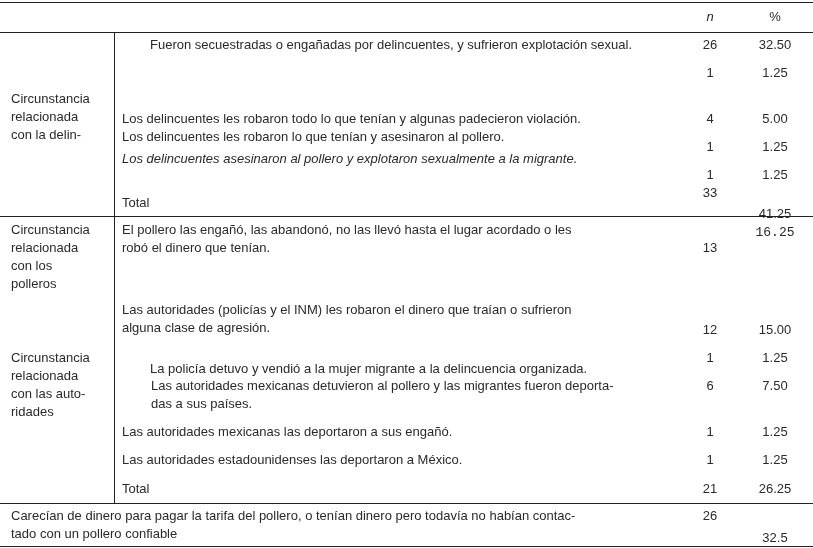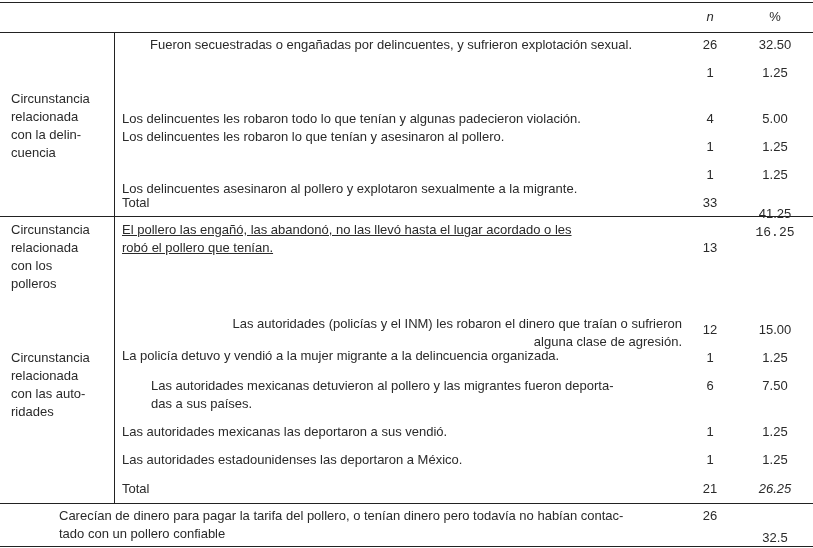--- a/index.html
+++ b/index.html
@@ -52,21 +52,20 @@
     }
     .pct {
       left: 740px;
       width: 70px;
       text-align: center;
     }
     .italic { font-style: italic; }
     .full {
       left: 11px;
       width: 670px;
-      margin-left: 48px;
     }
   </style>
 </head>
 <body>
 
 <div class="table">
 
   <div class="hline" style="top:2px;"></div>
   <div class="hline" style="top:32px;"></div>
   <div class="hline" style="top:216px;"></div>
@@ -75,96 +74,95 @@
 
   <div class="vline" style="top:32px; height:471px;"></div>
 
   <div class="cell n italic" style="top:8px;">n</div>
   <div class="cell pct" style="top:8px;">%</div>
 
   <div class="cell cat" style="top:90px;">
     <div>Circunstancia</div>
     <div>relacionada</div>
     <div>con la delin-</div>
-    <div>cuencia</div>
   </div>
 
   <div class="cell desc" style="top:36px;margin-left:28px;">Fueron secuestradas o engañadas por delincuentes, y sufrieron explotación sexual.</div>
   <div class="cell n" style="top:36px;">26</div>
   <div class="cell pct" style="top:36px;">32.50</div>
 
   <div class="cell n" style="top:64px;">1</div>
   <div class="cell pct" style="top:64px;">1.25</div>
 
   <div class="cell desc" style="top:110px;">Los delincuentes les robaron todo lo que tenían y algunas padecieron violación.</div>
   <div class="cell n" style="top:110px;">4</div>
   <div class="cell pct" style="top:110px;">5.00</div>
 
   <div class="cell desc" style="top:128px;">Los delincuentes les robaron lo que tenían y asesinaron al pollero.</div>
   <div class="cell n" style="top:138px;">1</div>
   <div class="cell pct" style="top:138px;">1.25</div>
 
-  <div class="cell desc" style="top:180px;">Los delincuentes asesinaron al pollero y explotaron sexualmente a la migrante.</div>
+  <div class="cell desc" style="top:150px;font-style:italic;">Los delincuentes asesinaron al pollero y explotaron sexualmente a la migrante.</div>
   <div class="cell n" style="top:166px;">1</div>
   <div class="cell pct" style="top:166px;">1.25</div>
 
   <div class="cell desc" style="top:194px;">Total</div>
-  <div class="cell n" style="top:194px;">33</div>
+  <div class="cell n" style="top:184px;">33</div>
   <div class="cell pct" style="top:194px;margin-top:11px;">41.25</div>
 
   <div class="cell cat" style="top:221px;">
     <div>Circunstancia</div>
     <div>relacionada</div>
     <div>con los</div>
     <div>polleros</div>
   </div>
 
-  <div class="cell desc" style="top:221px;text-decoration:underline;">
+  <div class="cell desc" style="top:221px;">
     <div>El pollero las engañó, las abandonó, no las llevó hasta el lugar acordado o les</div>
-    <div>robó el pollero que tenían.</div>
+    <div>robó el dinero que tenían.</div>
   </div>
   <div class="cell n" style="top:239px;">13</div>
   <div class="cell pct" style="top:224px;font-family:Liberation Mono, monospace;">16.25</div>
 
   <div class="cell cat" style="top:349px;">
     <div>Circunstancia</div>
     <div>relacionada</div>
     <div>con las auto-</div>
     <div>ridades</div>
   </div>
 
-  <div class="cell desc" style="top:315px;text-align:right;">
+  <div class="cell desc" style="top:301px;">
     <div>Las autoridades (policías y el INM) les robaron el dinero que traían o sufrieron</div>
     <div>alguna clase de agresión.</div>
   </div>
   <div class="cell n" style="top:321px;">12</div>
   <div class="cell pct" style="top:321px;">15.00</div>
 
-  <div class="cell desc" style="top:347px;">La policía detuvo y vendió a la mujer migrante a la delincuencia organizada.</div>
+  <div class="cell desc" style="top:360px;margin-left:28px;">La policía detuvo y vendió a la mujer migrante a la delincuencia organizada.</div>
   <div class="cell n" style="top:349px;">1</div>
   <div class="cell pct" style="top:349px;">1.25</div>
 
   <div class="cell desc" style="top:377px;margin-left:29px;">
     <div>Las autoridades mexicanas detuvieron al pollero y las migrantes fueron deporta-</div>
     <div>das a sus países.</div>
   </div>
   <div class="cell n" style="top:377px;">6</div>
   <div class="cell pct" style="top:377px;">7.50</div>
 
-  <div class="cell desc" style="top:423px;">Las autoridades mexicanas las deportaron a sus vendió.</div>
+  <div class="cell desc" style="top:423px;">Las autoridades mexicanas las deportaron a sus engañó.</div>
   <div class="cell n" style="top:423px;">1</div>
   <div class="cell pct" style="top:423px;">1.25</div>
 
   <div class="cell desc" style="top:451px;">Las autoridades estadounidenses las deportaron a México.</div>
   <div class="cell n" style="top:451px;">1</div>
   <div class="cell pct" style="top:451px;">1.25</div>
 
   <div class="cell desc" style="top:480px;">Total</div>
   <div class="cell n" style="top:480px;">21</div>
-  <div class="cell pct" style="top:480px;font-style:italic;">26.25</div>
+  <div class="cell pct" style="top:480px;">26.25</div>
 
   <div class="cell full" style="top:507px;">
     <div>Carecían de dinero para pagar la tarifa del pollero, o tenían dinero pero todavía no habían contac-</div>
     <div>tado con un pollero confiable</div>
   </div>
   <div class="cell n" style="top:507px;">26</div>
   <div class="cell pct" style="top:529px;">32.5</div>
 </div>
 
 </body></html>

